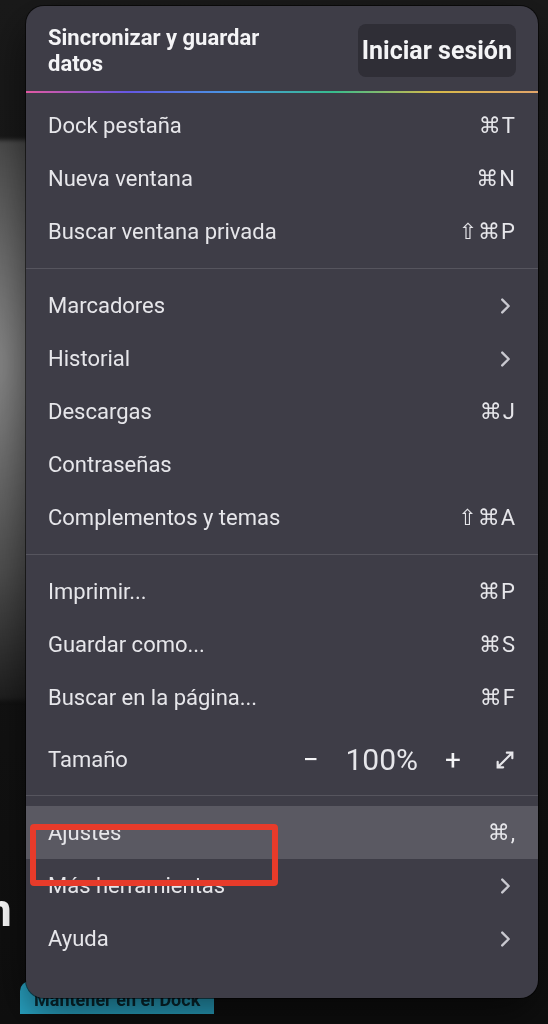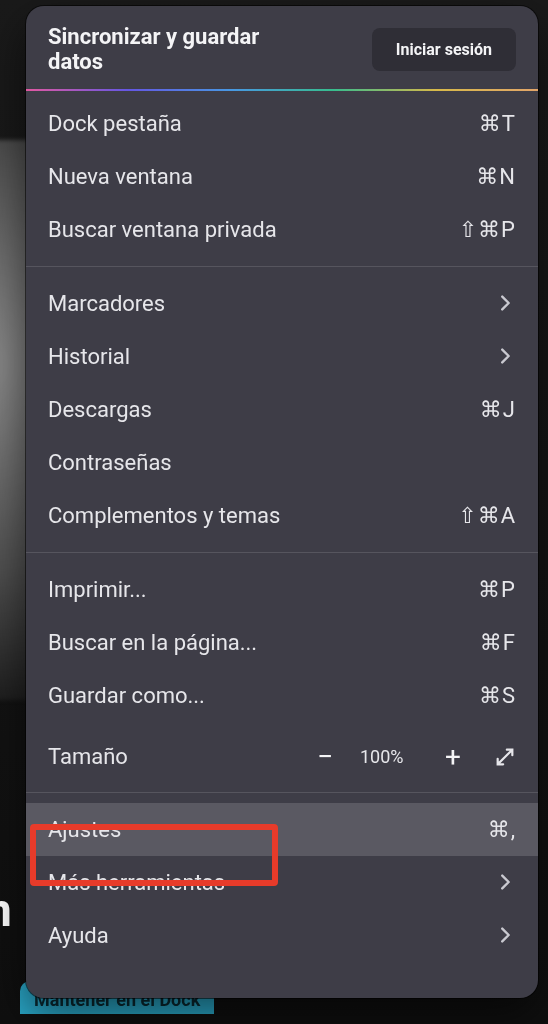--- a/index.html
+++ b/index.html
@@ -84,22 +84,22 @@
     color:var(--text);
     font-weight:700;
     font-size:22px;
     line-height:1.15;
     max-width:250px;
   }
   .signin-btn{
     background:var(--btn-bg);
     color:var(--text);
     font-weight:700;
-    font-size:16px;
-    padding:12px 24px;
+    font-size:25px;
+    padding:12px 4px;
     border-radius:8px;
     cursor:pointer;
     white-space:nowrap;
   }
   .rainbow{
     height:2px;
     background:linear-gradient(90deg,#ff5db1 0%,#6b5cff 20%,#4aa8ff 40%,#36d39a 60%,#f2cf4a 80%,#ffb870 100%);
     opacity:.85;
   }
 
@@ -165,23 +165,23 @@
     height:34px;
     display:flex;
     align-items:center;
     justify-content:center;
     color:var(--text);
     font-size:28px;
     cursor:pointer;
     border-radius:6px;
   }
   .zpct{
-    font-size:18px;
+    font-size:30px;
     min-width:58px;
-    text-align:left;
+    text-align:right;
   }
   .fbtn svg{width:22px;height:22px;}
   .fbtn path{stroke:#e6e6ea;stroke-width:2.4;fill:none;stroke-linecap:round;}
 
   .item.highlight{
     background:var(--highlight);
     gap:28px;
   }
 
   .red-box{
@@ -254,26 +254,26 @@
         <span class="accel">⇧⌘A</span>
       </div>
     </div>
   <div class="divider"></div>
   <div class="section" id="sec3">
       <div class="item">
         <span class="label">Imprimir...</span>
         <span class="accel">⌘P</span>
       </div>
       <div class="item">
+        <span class="label">Guardar como...</span>
+        <span class="accel">⌘S</span>
+      </div>
+      <div class="item">
         <span class="label">Buscar en la página...</span>
         <span class="accel">⌘F</span>
-      </div>
-      <div class="item">
-        <span class="label">Guardar como...</span>
-        <span class="accel">⌘S</span>
       </div>
     </div>
 
   <div class="zoom-row">
     <div class="label">Tamaño</div>
     <div class="zoom-ctrl">
       <div class="zbtn">−</div>
       <div class="zpct">100%</div>
       <div class="zbtn">+</div>
       <div class="zbtn fbtn">

